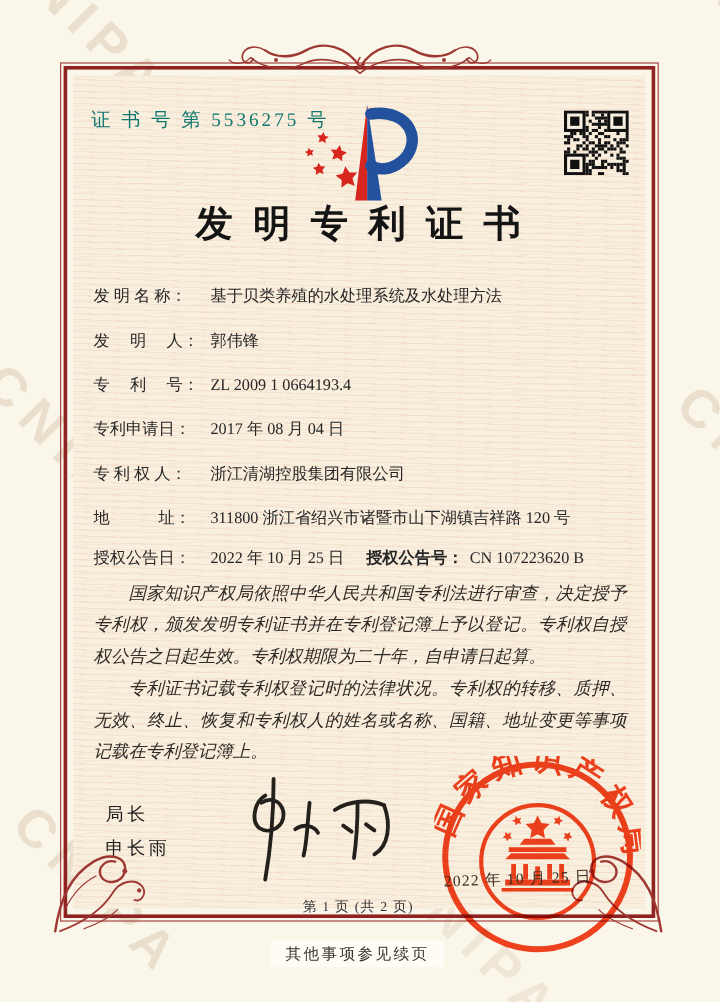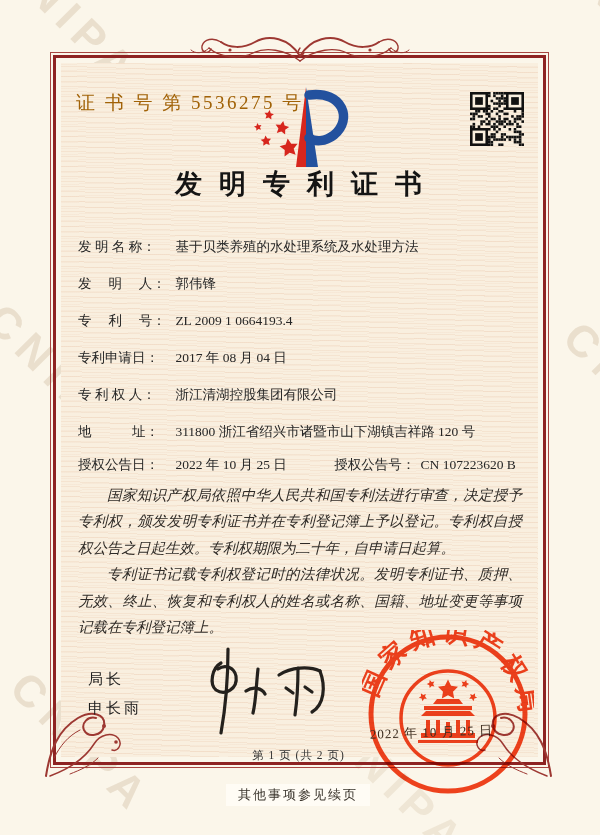--- a/index.html
+++ b/index.html
@@ -12,27 +12,27 @@
   
   .frame{position:absolute;left:50px;top:52px;width:497px;height:714px;
          border:1px solid #a84641;}
   .frame-inner{position:absolute;inset:2px;border:3px solid #8e2322;}
   .paper{position:absolute;inset:5px;background:
       repeating-linear-gradient(2deg,rgba(219,158,118,0.14) 0 1px,transparent 1px 5px),
       repeating-linear-gradient(-1.2deg,rgba(226,176,146,0.10) 0 1px,transparent 1px 6px),
       #f9efdf;}
   .orn{position:absolute;pointer-events:none;}
   
-  .certno{position:absolute;left:76px;top:90px;font-size:19px;letter-spacing:2.5px;color:#a16207;}
+  .certno{position:absolute;left:76px;top:90px;font-size:16px;letter-spacing:2.5px;color:#0f766e;}
   .title{position:absolute;left:50px;top:166px;width:497px;text-align:center;
-         font-size:27px;font-weight:bold;letter-spacing:17px;text-indent:17px;color:#141414;}
+         font-size:31px;font-weight:bold;letter-spacing:17px;text-indent:17px;color:#141414;}
   .row{position:absolute;left:78px;font-size:13.5px;color:#262626;white-space:nowrap;}
   .row .lb{display:inline-block;min-width:92px;white-space:pre;}
   .row .val{margin-left:2px;}
-  .row .pair2{margin-left:44px;}
+  .row .pair2{margin-left:15px;font-weight:bold;}
   .bodytext{position:absolute;left:78px;top:482px;width:444px;font-size:14.5px;
             line-height:1.82;color:#2e2a26;text-align:justify;font-style:italic;}
   .bodytext p{margin:0;text-indent:2em;}
   .officer{position:absolute;left:88px;top:664px;font-family:"Liberation Sans","DejaVu Sans",sans-serif;
            font-size:15px;letter-spacing:3px;color:#1c1c1c;line-height:29px;}
   .pagenum{position:absolute;left:50px;top:748px;width:497px;text-align:center;
            font-size:11.5px;letter-spacing:1px;color:#333;}
   .footnote{position:absolute;left:0;top:784px;width:596px;text-align:center;font-size:13px;color:#3a342c;}
   .footnote span{display:inline-block;background:#fffcf5;padding:2px 12px;letter-spacing:2px;}
   .logo{position:absolute;left:245px;top:84px;width:106px;height:86px;}
@@ -304,21 +304,21 @@
   </div>
   <div class="row" style="top:456px">
     <span class="lb">授权公告日：</span>
     <span class="val">2022 年 10 月 25 日</span>
     <span class="pair2">授权公告号：</span>
     <span class="val">CN 107223620 B</span>
   </div>
 
   <div class="bodytext">
     <p>国家知识产权局依照中华人民共和国专利法进行审查，决定授予专利权，颁发发明专利证书并在专利登记簿上予以登记。专利权自授权公告之日起生效。专利权期限为二十年，自申请日起算。</p>
-    <p>专利证书记载专利权登记时的法律状况。发明专利证书、质押、无效、终止、恢复和专利权人的姓名或名称、国籍、地址变更等事项记载在专利登记簿上。</p>
+    <p>专利证书记载专利权登记时的法律状况。专利权的转移、质押、无效、终止、恢复和专利权人的姓名或名称、国籍、地址变更等事项记载在专利登记簿上。</p>
   </div>
 
   <div class="officer">
     <div>局长</div>
     <div>申长雨</div>
   </div>
 
   <svg class="sig" viewBox="0 0 165 98">
     <g fill="none" stroke="#24211d" stroke-width="3.2" stroke-linecap="round">
       <path d="M38,20 C29,25 26,41 33,47 C42,53 55,46 53,33 C51,24 42,21 35,26"></path>

